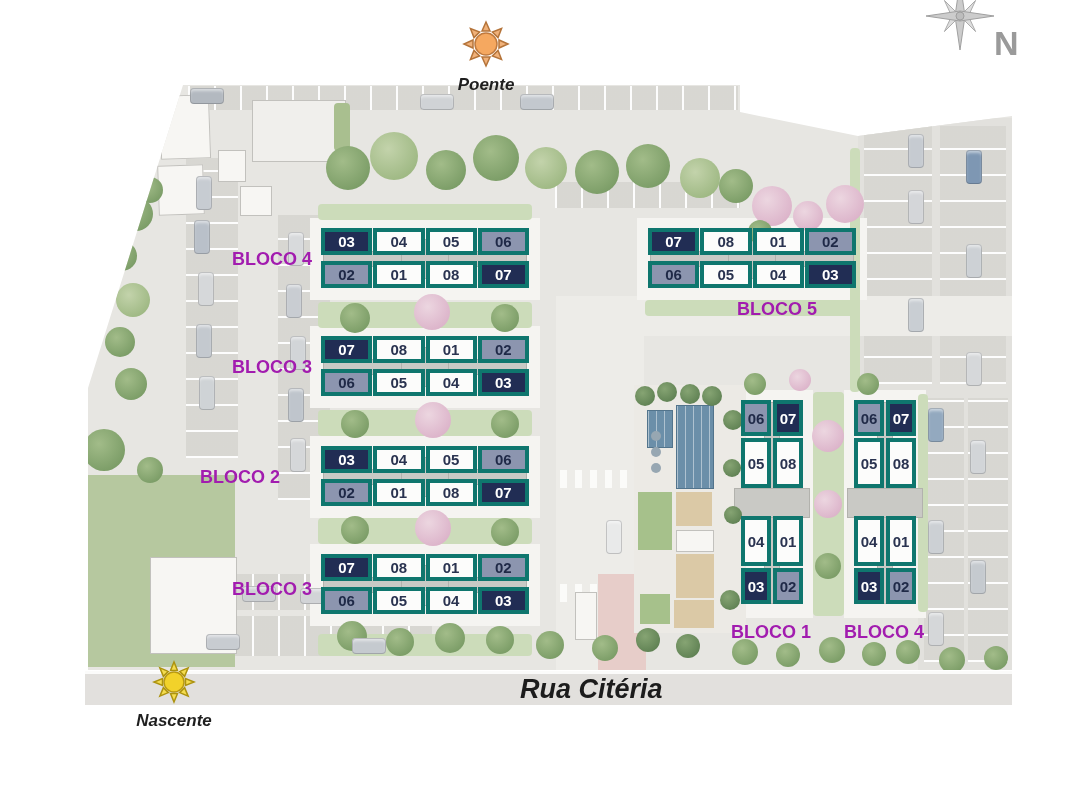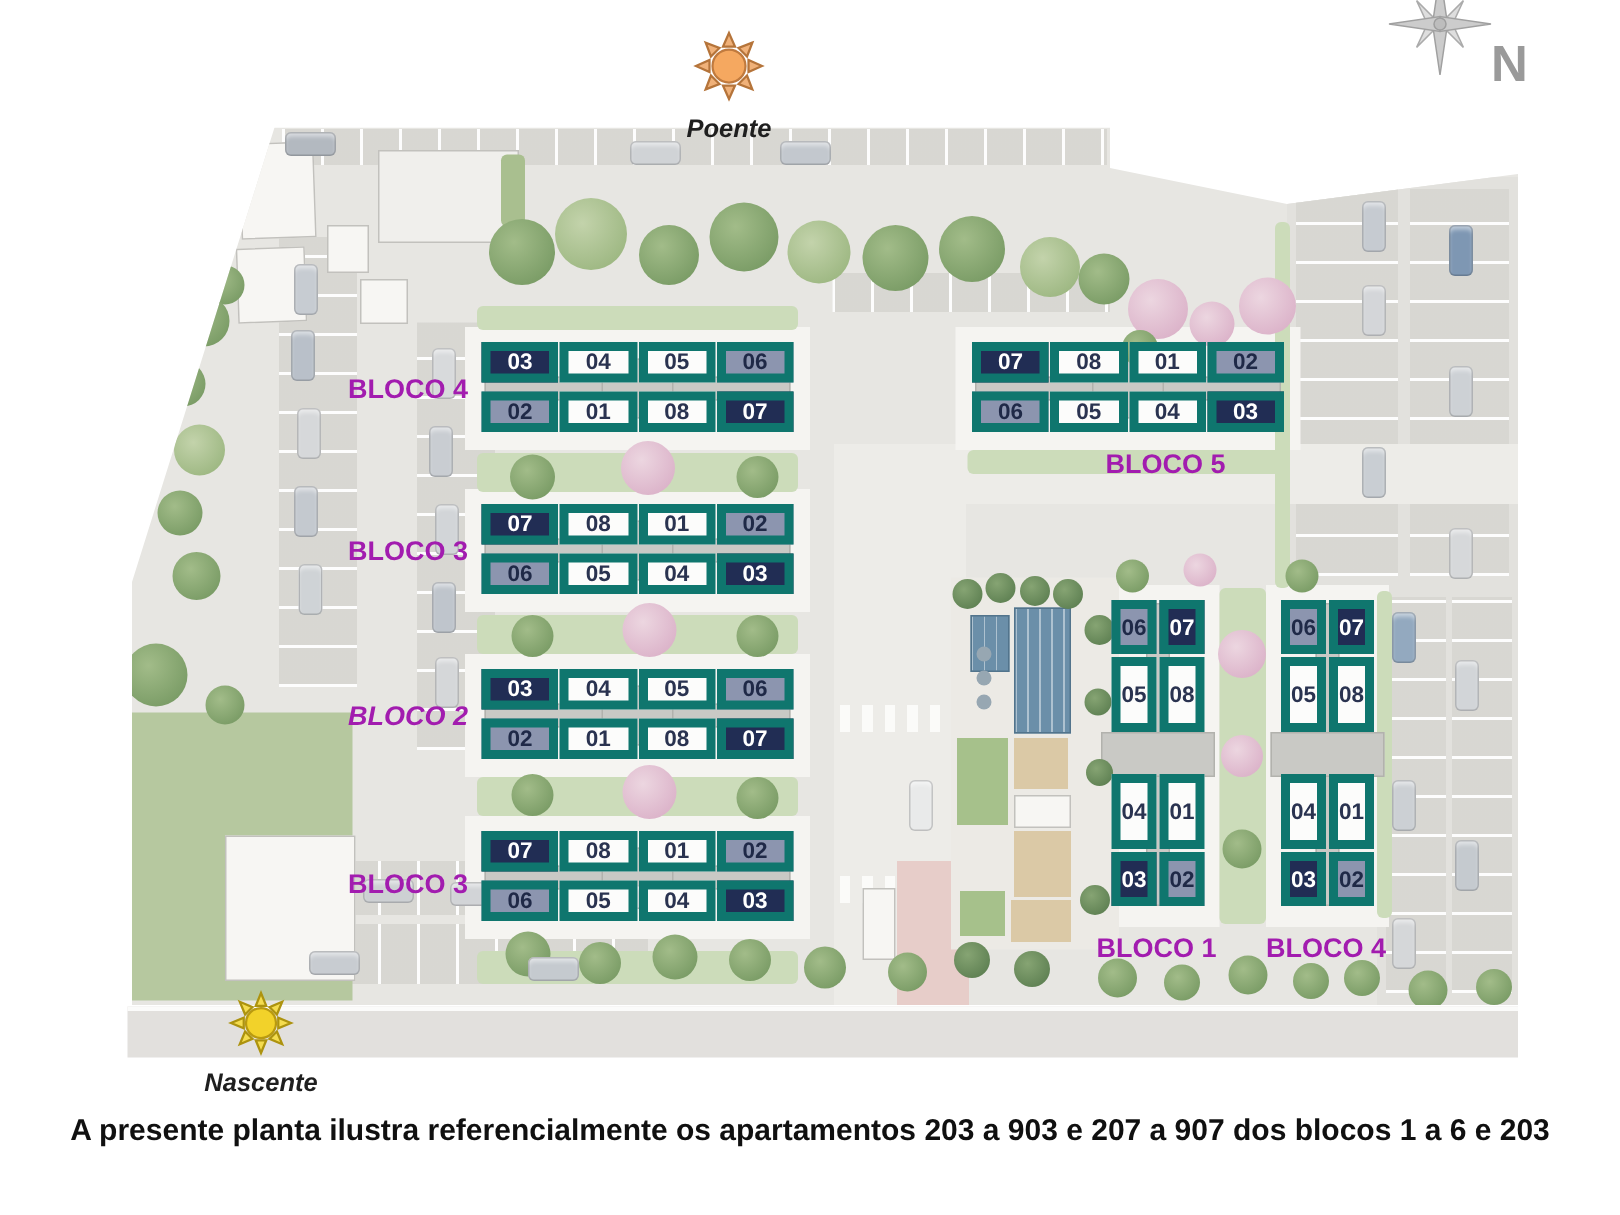--- a/index.html
+++ b/index.html
@@ -27,21 +27,21 @@
   .building.h::before{content:"";position:absolute;left:5px;right:5px;top:25px;height:14px;
       background:#c9c9c5;border:1px solid #b2b2ad;z-index:0;}
   .building.h::after{content:"";position:absolute;left:50%;top:13px;width:46px;height:38px;
       transform:translateX(-50%);background:#c9c9c5;border:1px solid #b2b2ad;z-index:0;}
   .building.v::before{content:"";position:absolute;top:6px;bottom:6px;left:50%;width:14px;
       transform:translateX(-50%);background:#c9c9c5;border:1px solid #b2b2ad;z-index:0;}
   .building.v::after{content:"";position:absolute;left:-5px;right:-5px;top:92px;height:28px;
       background:#c9c9c5;border:1px solid #b2b2ad;z-index:0;}
   .building .row{position:absolute;left:3px;right:3px;height:27px;display:flex;gap:1px;z-index:1;}
   .building .vrow{position:absolute;left:2px;right:2px;display:flex;gap:2px;z-index:1;}
-  .unit{flex:1;border:6px solid #0f766e;display:flex;align-items:center;justify-content:center;
+  .unit{flex:1;border:4px solid #0f766e;display:flex;align-items:center;justify-content:center;
         font-weight:bold;font-size:15px;}
   .unit.white{background:#fcfcfb;color:#2a3350;}
   .unit.gray{background:#8c95af;color:#1f2947;}
   .unit.dark{background:#212d54;color:#ffffff;}
   .blabel{position:absolute;font-weight:bold;font-size:18px;color:#a21caf;white-space:nowrap;}
   
   .tree{position:absolute;border-radius:50%;}
   .car{position:absolute;border-radius:4px;
        box-shadow:inset 0 0 0 1px rgba(0,0,0,.18),inset 0 3px 3px rgba(255,255,255,.5);}
   .pool{position:absolute;background:#6b8fa9;border:1px solid #52748c;
@@ -372,28 +372,29 @@
         <div class="car" style="left: 966px; top: 352px; width: 16px; height: 34px; background: rgb(214, 216, 218);"></div>
         <div class="car" style="left: 928px; top: 408px; width: 16px; height: 34px; background: rgb(147, 169, 191);"></div>
         <div class="car" style="left: 970px; top: 440px; width: 16px; height: 34px; background: rgb(210, 213, 216);"></div>
         <div class="car" style="left: 928px; top: 520px; width: 16px; height: 34px; background: rgb(204, 208, 212);"></div>
         <div class="car" style="left: 970px; top: 560px; width: 16px; height: 34px; background: rgb(197, 202, 207);"></div>
         <div class="car" style="left: 928px; top: 612px; width: 16px; height: 34px; background: rgb(213, 215, 217);"></div>
       </div>
 
     <div class="blabel" style="left:200px;top:249px;width:112px;text-align:right;">BLOCO 4</div>
     <div class="blabel" style="left:200px;top:357px;width:112px;text-align:right;">BLOCO 3</div>
-    <div class="blabel" style="left:200px;top:467px;width:112px;text-align:right;font-style:italic;">BLOCO 2</div>
+    <div class="blabel" style="left:200px;top:467px;width:112px;text-align:left;">BLOCO 2</div>
     <div class="blabel" style="left:200px;top:579px;width:112px;text-align:right;">BLOCO 3</div>
     <div class="blabel" style="left:687px;top:299px;width:130px;text-align:right;">BLOCO 5</div>
     <div class="blabel" style="left:729px;top:622px;width:84px;text-align:center;">BLOCO 1</div>
     <div class="blabel" style="left:842px;top:622px;width:84px;text-align:center;">BLOCO 4</div>
   </div>
 
   <div id="street-band"></div>
+  <div id="street-name">Rua Citéria</div>
 
   <div class="sunbox" style="left:134px;top:660px;width:80px;">
     <svg width="48" height="46" viewBox="0 0 48 46">
       <g fill="#f4dc4f" stroke="#ad930f" stroke-width="1.5">
         <g transform="rotate(0 24 22)">
             <polygon points="24,2 20.5,10.5 27.5,10.5"></polygon>
           </g>
         <g transform="rotate(45 24 22)">
             <polygon points="24,2 20.5,10.5 27.5,10.5"></polygon>
           </g>
@@ -415,15 +416,14 @@
         <g transform="rotate(315 24 22)">
             <polygon points="24,2 20.5,10.5 27.5,10.5"></polygon>
           </g>
       </g>
       <circle cx="24" cy="22" r="10" fill="#f2d22a" stroke="#b99a10" stroke-width="1.5"></circle>
     </svg>
     <div class="sunlabel">Nascente</div>
   </div>
 
   <div id="footnote">
-    <div>A presente planta ilustra referencialmente os apartamentos 203 a 903 e 207 a 907 dos blocos 1 a 6 e 203</div>
   </div>
 </div>
 
 </body></html>

